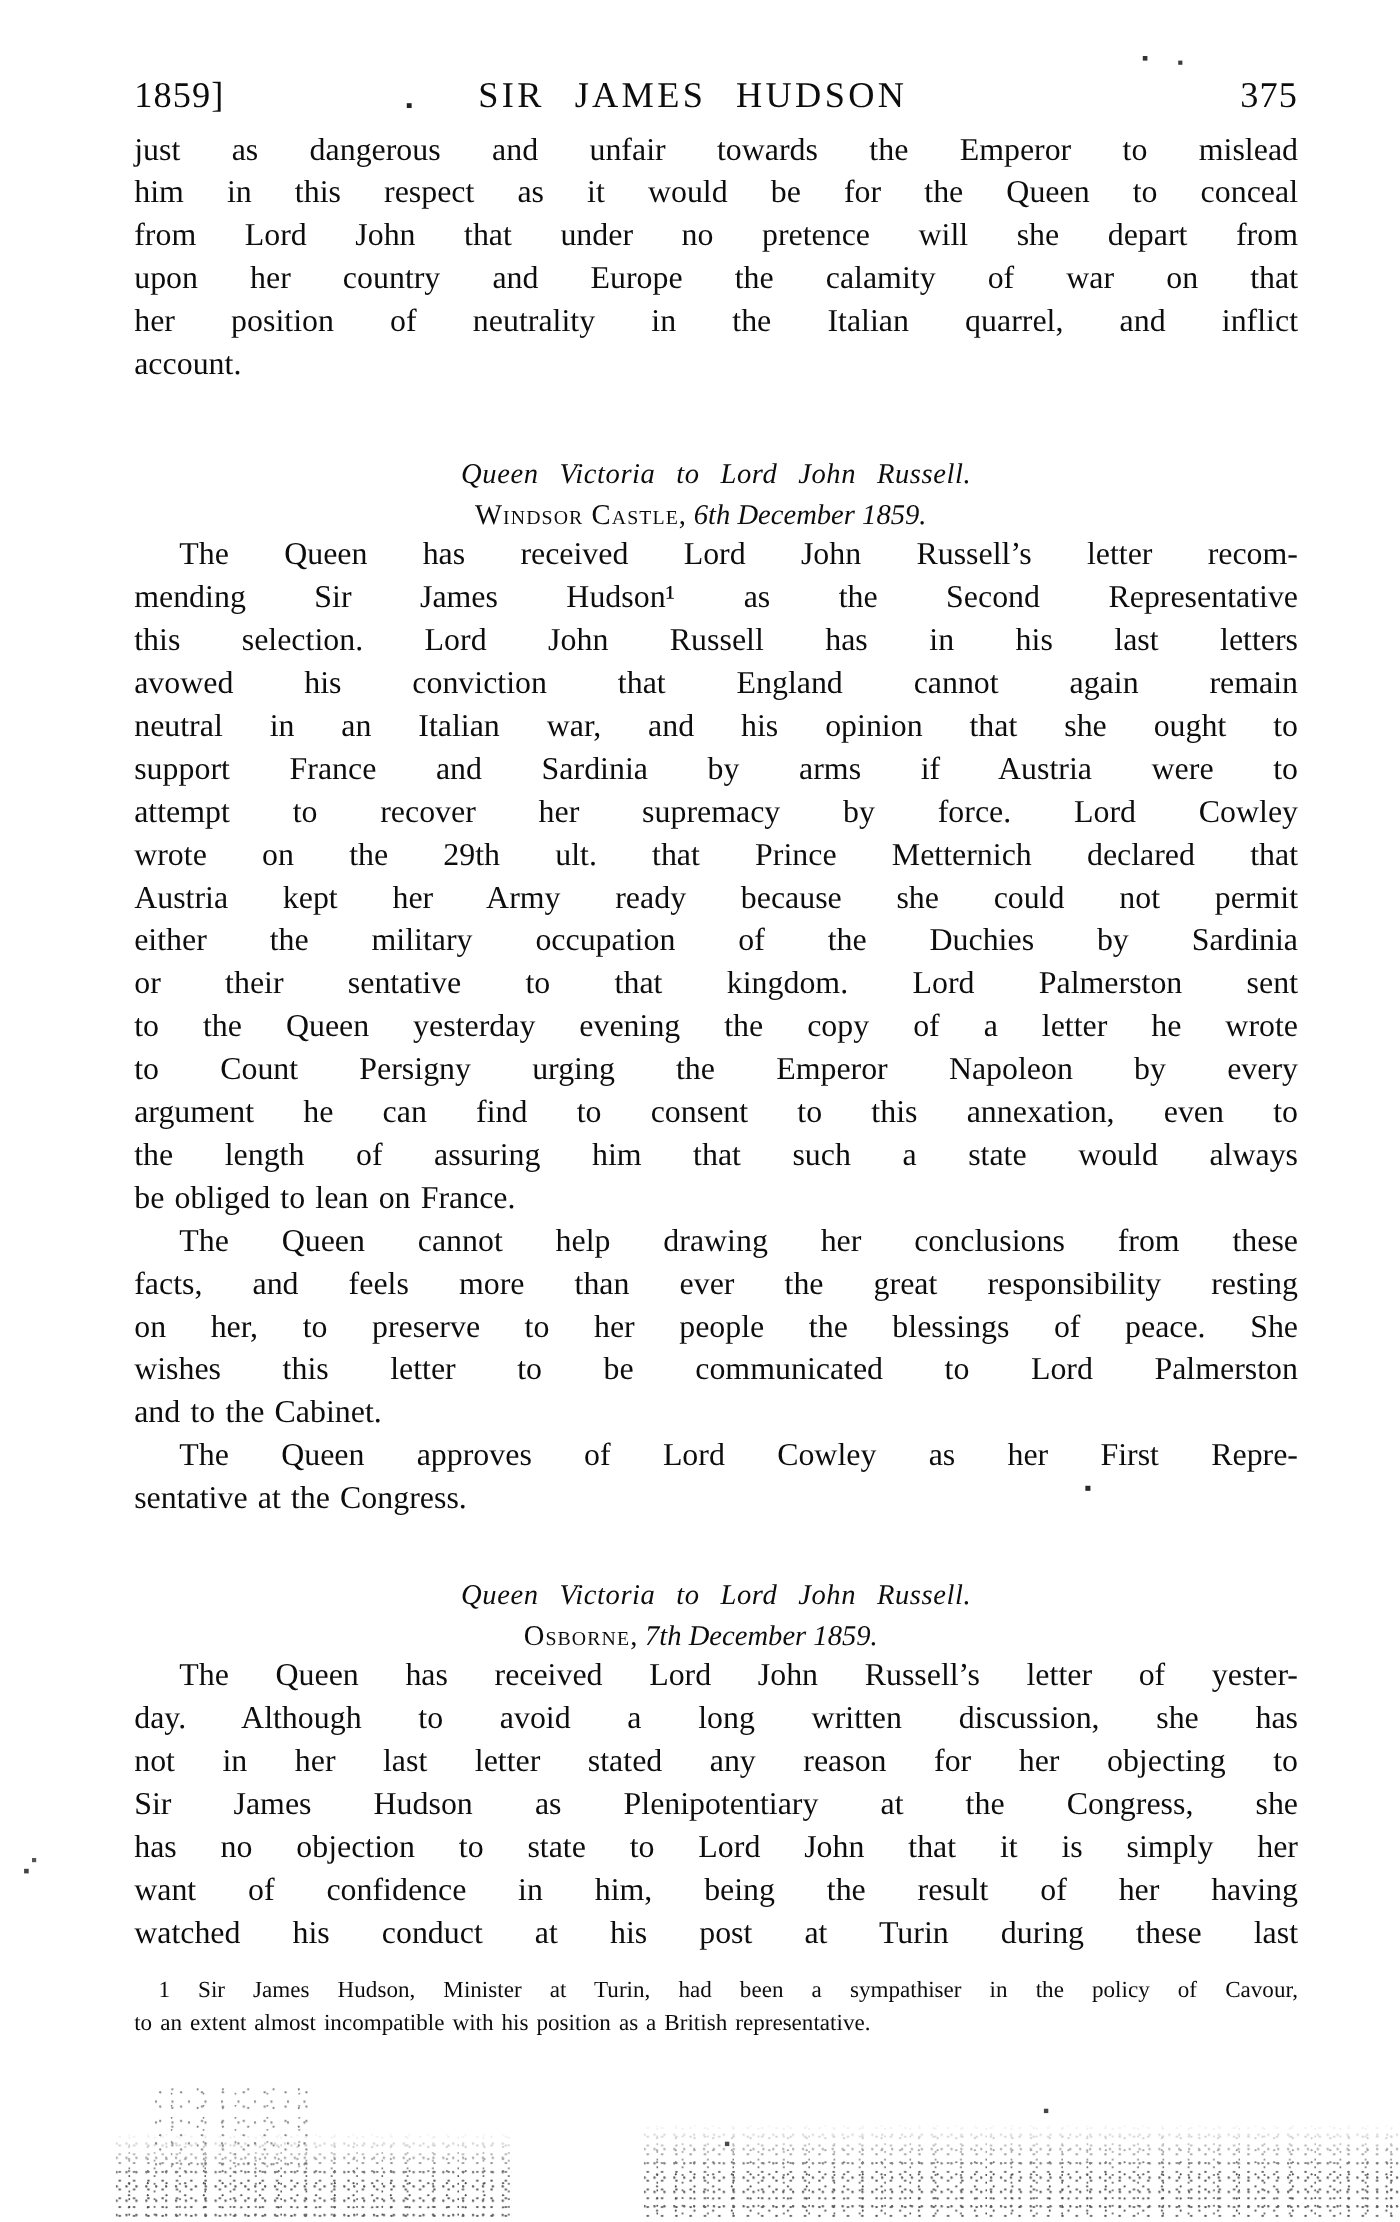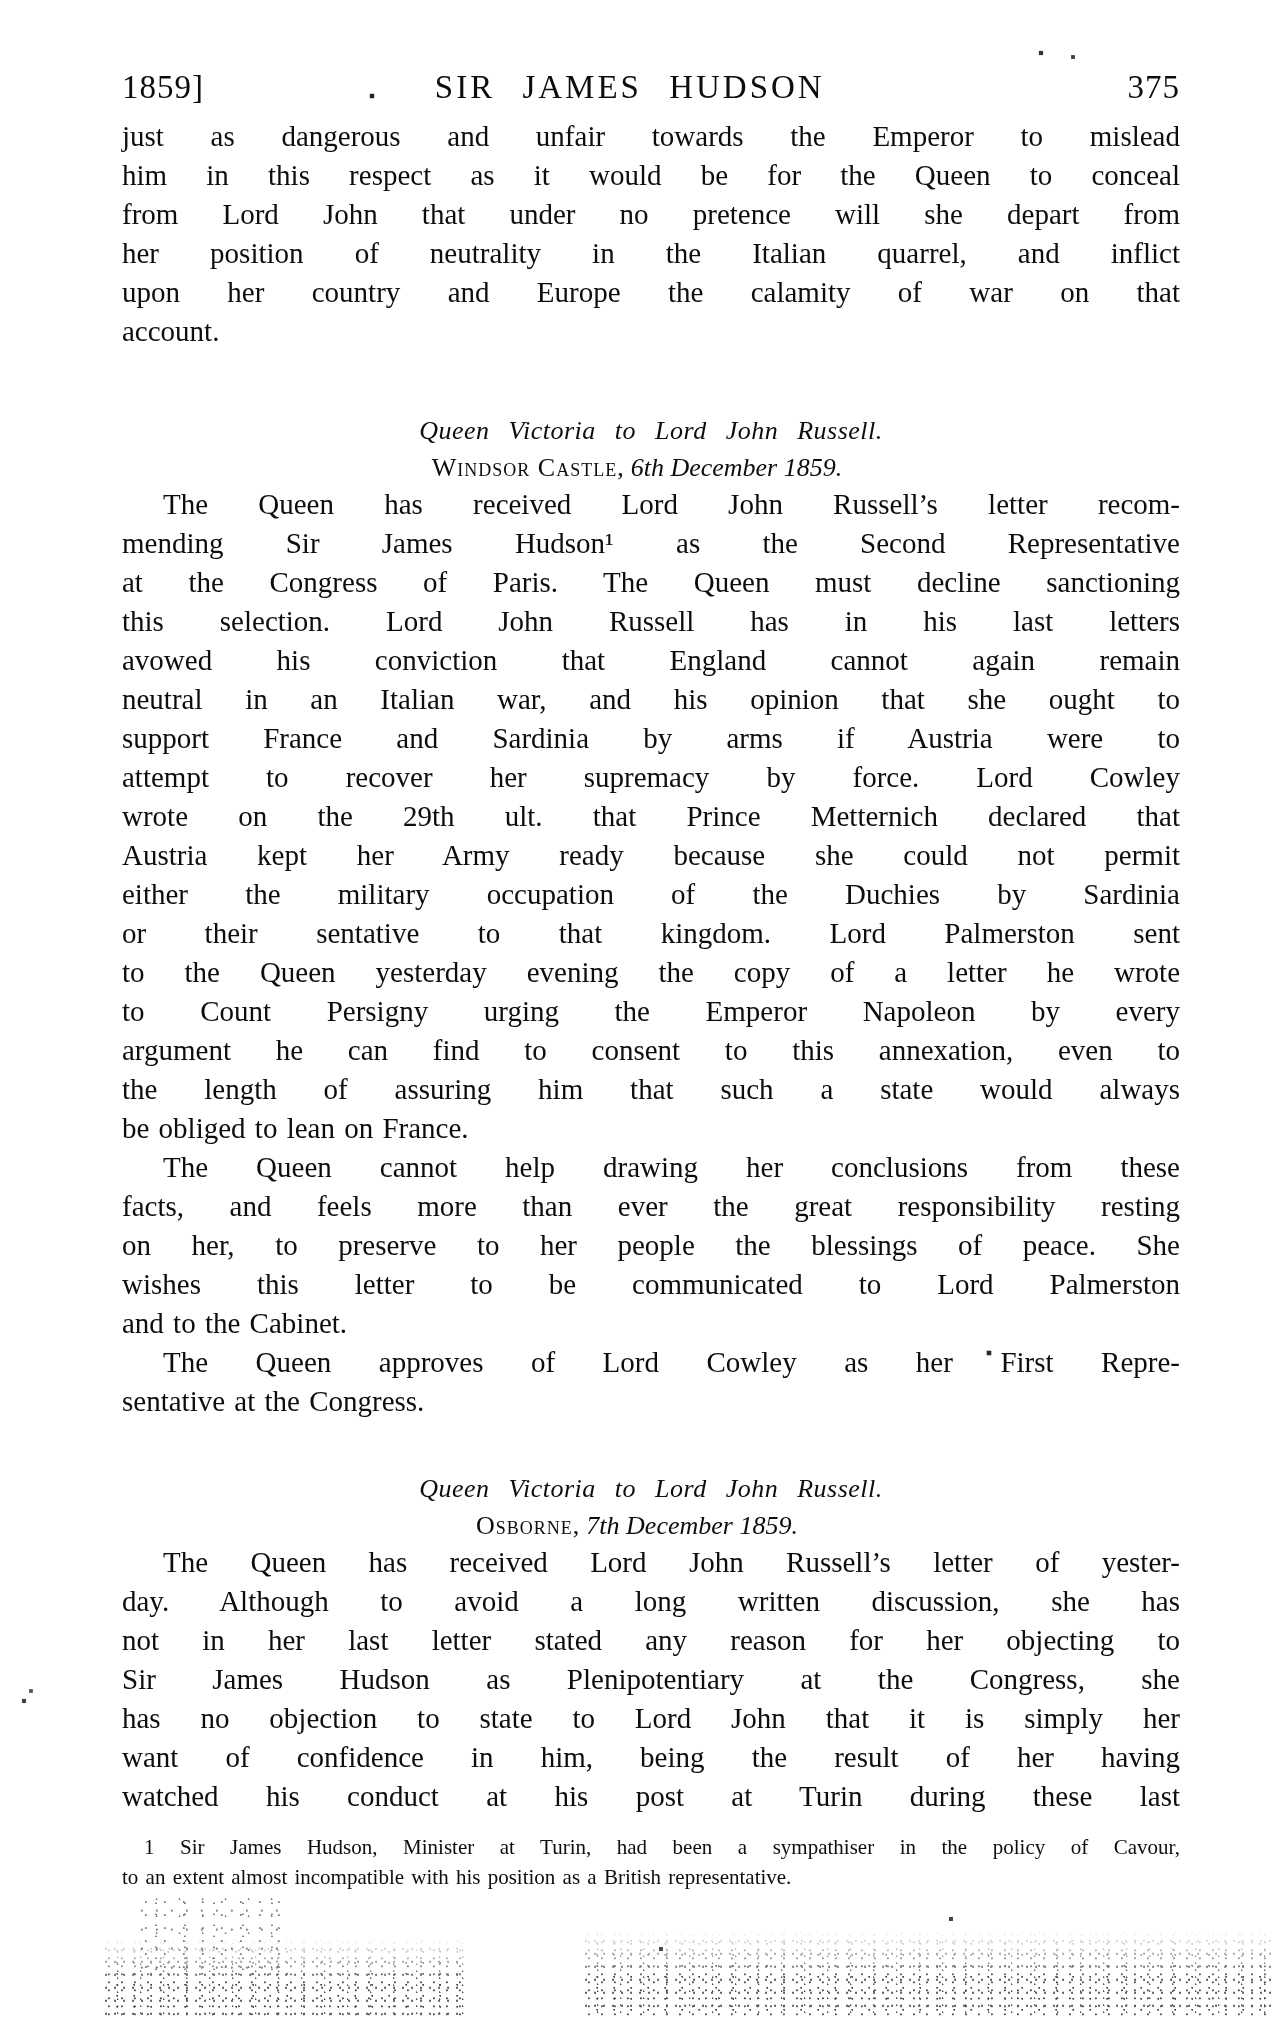--- a/index.html
+++ b/index.html
@@ -108,34 +108,33 @@
   <div class="running-header">
     <span>1859]</span>
     <span class="rh-title">SIR JAMES HUDSON</span>
     <span>375</span>
   </div>
 
   <div class="para intro">
       <div class="line">just as dangerous and unfair towards the Emperor to mislead</div>
       <div class="line">him in this respect as it would be for the Queen to conceal</div>
       <div class="line">from Lord John that under no pretence will she depart from</div>
+      <div class="line">upon her country and Europe the calamity of war on that</div>
       <div class="line">her position of neutrality in the Italian quarrel, and inflict</div>
-      <div class="line">upon her country and Europe the calamity of war on that</div>
       <div class="line line-last">account.</div>
     </div>
 
   <div class="letter letter-1">
     <div class="heading">Queen Victoria to Lord John Russell.</div>
     <div class="dateline">
       <span class="place">Windsor Castle,</span><span class="date">6th December 1859.</span>
     </div>
     <div class="para indent">
         <div class="line">The Queen has received Lord John Russell’s letter recom-</div>
         <div class="line">mending Sir James Hudson¹ as the Second Representative</div>
-        <div class="line">at the Congress of Paris. The Queen must decline sanctioning</div>
         <div class="line">this selection. Lord John Russell has in his last letters</div>
         <div class="line">avowed his conviction that England cannot again remain</div>
         <div class="line">neutral in an Italian war, and his opinion that she ought to</div>
         <div class="line">support France and Sardinia by arms if Austria were to</div>
         <div class="line">attempt to recover her supremacy by force. Lord Cowley</div>
         <div class="line">wrote on the 29th ult. that Prince Metternich declared that</div>
         <div class="line">Austria kept her Army ready because she could not permit</div>
         <div class="line">either the military occupation of the Duchies by Sardinia</div>
         <div class="line">or their sentative to that kingdom. Lord Palmerston sent</div>
         <div class="line">to the Queen yesterday evening the copy of a letter he wrote</div>

